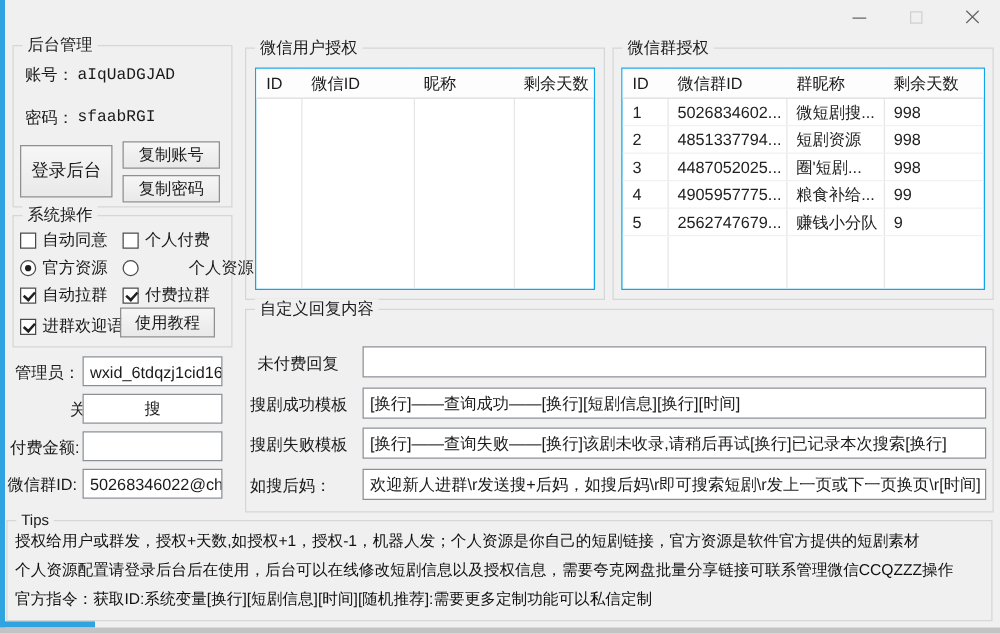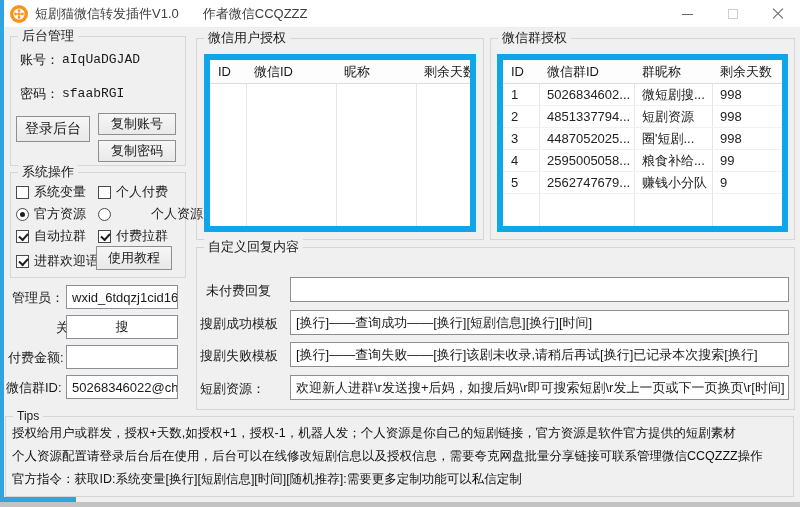--- a/index.html
+++ b/index.html
@@ -43,52 +43,37 @@
 
   .opt { position:absolute; display:flex; align-items:center; gap:5px; font-size:13px; white-space:nowrap; }
   .box { width:13px; height:13px; border:1px solid #4a4a4a; background:#fff; position:relative; flex:none; }
   .box.round { border-radius:50%; }
   .box.checked::after { content:""; position:absolute; left:2px; top:2px; width:7px; height:4px;
       border-left:2px solid #1f1f1f; border-bottom:2px solid #1f1f1f; transform:rotate(-48deg); }
   .box.round.dot::after { content:""; position:absolute; left:3px; top:3px; width:5px; height:5px;
       border-radius:50%; background:#1f1f1f; border:none; transform:none; }
 
   
-  .tbl { position:absolute; background:#fff; border:6px solid #0ea5e9; overflow:hidden; }
+  .tbl { position:absolute; background:#fff; border:1px solid #0ea5e9; overflow:hidden; }
   .tsep { position:absolute; top:0; bottom:0; width:1px; background:#e6e6e6; }
   .thead { position:absolute; left:0; right:0; top:0; height:24px; display:flex; align-items:center;
            border-bottom:1px solid #dcdcdc; background:#fdfdfd; }
   .hcell { padding:0 8px; font-size:13px; white-space:nowrap; overflow:hidden; flex:none; }
   .trow { position:absolute; left:0; right:0; height:22px; display:flex; align-items:center;
           border-bottom:1px solid #f1f1f1; }
   .tcell { padding:0 8px; font-size:13px; white-space:nowrap; overflow:hidden; flex:none; color:#222; }
 
   .tips-line { position:absolute; left:12px; font-size:12.5px; white-space:nowrap; overflow:hidden;
                right:8px; color:#111; }
 </style>
 </head>
 <body>
 
 <div id="win">
 
-  <div class="titlebar">
-    <span style="display:flex;margin-left:6px;">
-      <svg width="18" height="18" viewBox="0 0 18 18">
-        <circle cx="9" cy="9" r="9" fill="#f7941d"></circle>
-        <circle cx="9" cy="9" r="5.6" fill="#ffffff"></circle>
-        <circle cx="9" cy="9" r="1.7" fill="#f7941d"></circle>
-        <circle cx="9" cy="5.6" r="1.4" fill="#f7941d"></circle>
-        <circle cx="12.4" cy="9" r="1.4" fill="#f7941d"></circle>
-        <circle cx="9" cy="12.4" r="1.4" fill="#f7941d"></circle>
-        <circle cx="5.6" cy="9" r="1.4" fill="#f7941d"></circle>
-      </svg>
-    </span>
-    <span class="title-text">短剧猫微信转发插件V1.0</span>
-    <span class="author-text">作者微信CCQZZZ</span>
-  </div>
   <div class="winbtns">
     <div class="winbtn">
         <span class="gl-min"></span>
       </div>
     <div class="winbtn">
         <span class="gl-max"></span>
       </div>
     <div class="winbtn">
         <span class="gl-close"></span>
       </div>
@@ -98,30 +83,30 @@
   <div class="edge-bottom-accent"></div>
   <div class="strip-bottom"></div>
 
   <div class="gb" style="left:10px;top:36px;width:176px;height:130px;">
     <span class="gb-label">后台管理</span>
   </div>
   <span class="lbl" style="left:20px;top:52px;">账号：</span>
   <span class="lbl" style="left:62px;top:52px;font-family:'Liberation Mono',monospace;">aIqUaDGJAD</span>
   <span class="lbl" style="left:20px;top:86px;">密码：</span>
   <span class="lbl" style="left:62px;top:86px;font-family:'Liberation Mono',monospace;">sfaabRGI</span>
-  <div class="btn big" style="left:16px;top:116px;width:74px;height:26px;">登录后台</div>
+  <div class="btn big" style="left:16px;top:116px;width:74px;height:42px;">登录后台</div>
   <div class="btn" style="left:98px;top:113px;width:78px;height:22px;">复制账号</div>
   <div class="btn" style="left:98px;top:140px;width:78px;height:22px;">复制密码</div>
 
   <div class="gb" style="left:10px;top:172px;width:176px;height:106px;">
     <span class="gb-label">系统操作</span>
   </div>
   <label class="opt" style="left:16px;top:183px;">
     <span class="box"></span>
-    <span>系统变量</span>
+    <span>自动同意</span>
   </label>
   <label class="opt" style="left:98px;top:183px;">
     <span class="box"></span>
     <span>个人付费</span>
   </label>
   <label class="opt" style="left:16px;top:205px;">
     <span class="box round dot"></span>
     <span>官方资源</span>
   </label>
   <label class="opt" style="left:98px;top:205px;gap:40px;">
@@ -192,42 +177,42 @@
       <span class="tcell" style="flex:1;">998</span>
     </div>
     <div class="trow" style="top:68px;">
       <span class="tcell" style="width:36px;">3</span>
       <span class="tcell" style="width:95px;">4487052025...</span>
       <span class="tcell" style="width:78px;">圈'短剧...</span>
       <span class="tcell" style="flex:1;">998</span>
     </div>
     <div class="trow" style="top:90px;">
       <span class="tcell" style="width:36px;">4</span>
-      <span class="tcell" style="width:95px;">2595005058...</span>
+      <span class="tcell" style="width:95px;">4905957775...</span>
       <span class="tcell" style="width:78px;">粮食补给...</span>
       <span class="tcell" style="flex:1;">99</span>
     </div>
     <div class="trow" style="top:112px;">
       <span class="tcell" style="width:36px;">5</span>
       <span class="tcell" style="width:95px;">2562747679...</span>
       <span class="tcell" style="width:78px;">赚钱小分队</span>
       <span class="tcell" style="flex:1;">9</span>
     </div>
   </div>
 
   <div class="gb" style="left:196px;top:247px;width:599px;height:163px;">
     <span class="gb-label">自定义回复内容</span>
   </div>
   <span class="lbl" style="left:206px;top:283px;text-align:right;">未付费回复</span>
   <div class="inp" style="left:290px;top:277px;width:499px;height:25px;"></div>
   <span class="lbl" style="left:200px;top:316px;">搜剧成功模板</span>
   <div class="inp" style="left:290px;top:310px;width:499px;height:25px;">[换行]——查询成功——[换行][短剧信息][换行][时间]</div>
   <span class="lbl" style="left:200px;top:348px;">搜剧失败模板</span>
   <div class="inp" style="left:290px;top:342px;width:499px;height:25px;">[换行]——查询失败——[换行]该剧未收录,请稍后再试[换行]已记录本次搜索[换行]</div>
-  <span class="lbl" style="left:200px;top:381px;">短剧资源：</span>
+  <span class="lbl" style="left:200px;top:381px;">如搜后妈：</span>
   <div class="inp" style="left:290px;top:375px;width:499px;height:25px;">欢迎新人进群\r发送搜+后妈，如搜后妈\r即可搜索短剧\r发上一页或下一页换页\r[时间]</div>
 
   <div class="gb" style="left:5px;top:416px;width:789px;height:81px;">
     <span class="gb-label" style="font-size:12px;">Tips</span>
   </div>
   <div class="tips-line" style="top:425px;">授权给用户或群发，授权+天数,如授权+1，授权-1，机器人发；个人资源是你自己的短剧链接，官方资源是软件官方提供的短剧素材</div>
   <div class="tips-line" style="top:448px;">个人资源配置请登录后台后在使用，后台可以在线修改短剧信息以及授权信息，需要夸克网盘批量分享链接可联系管理微信CCQZZZ操作</div>
   <div class="tips-line" style="top:471px;">官方指令：获取ID:系统变量[换行][短剧信息][时间][随机推荐]:需要更多定制功能可以私信定制</div>
 
 </div>

